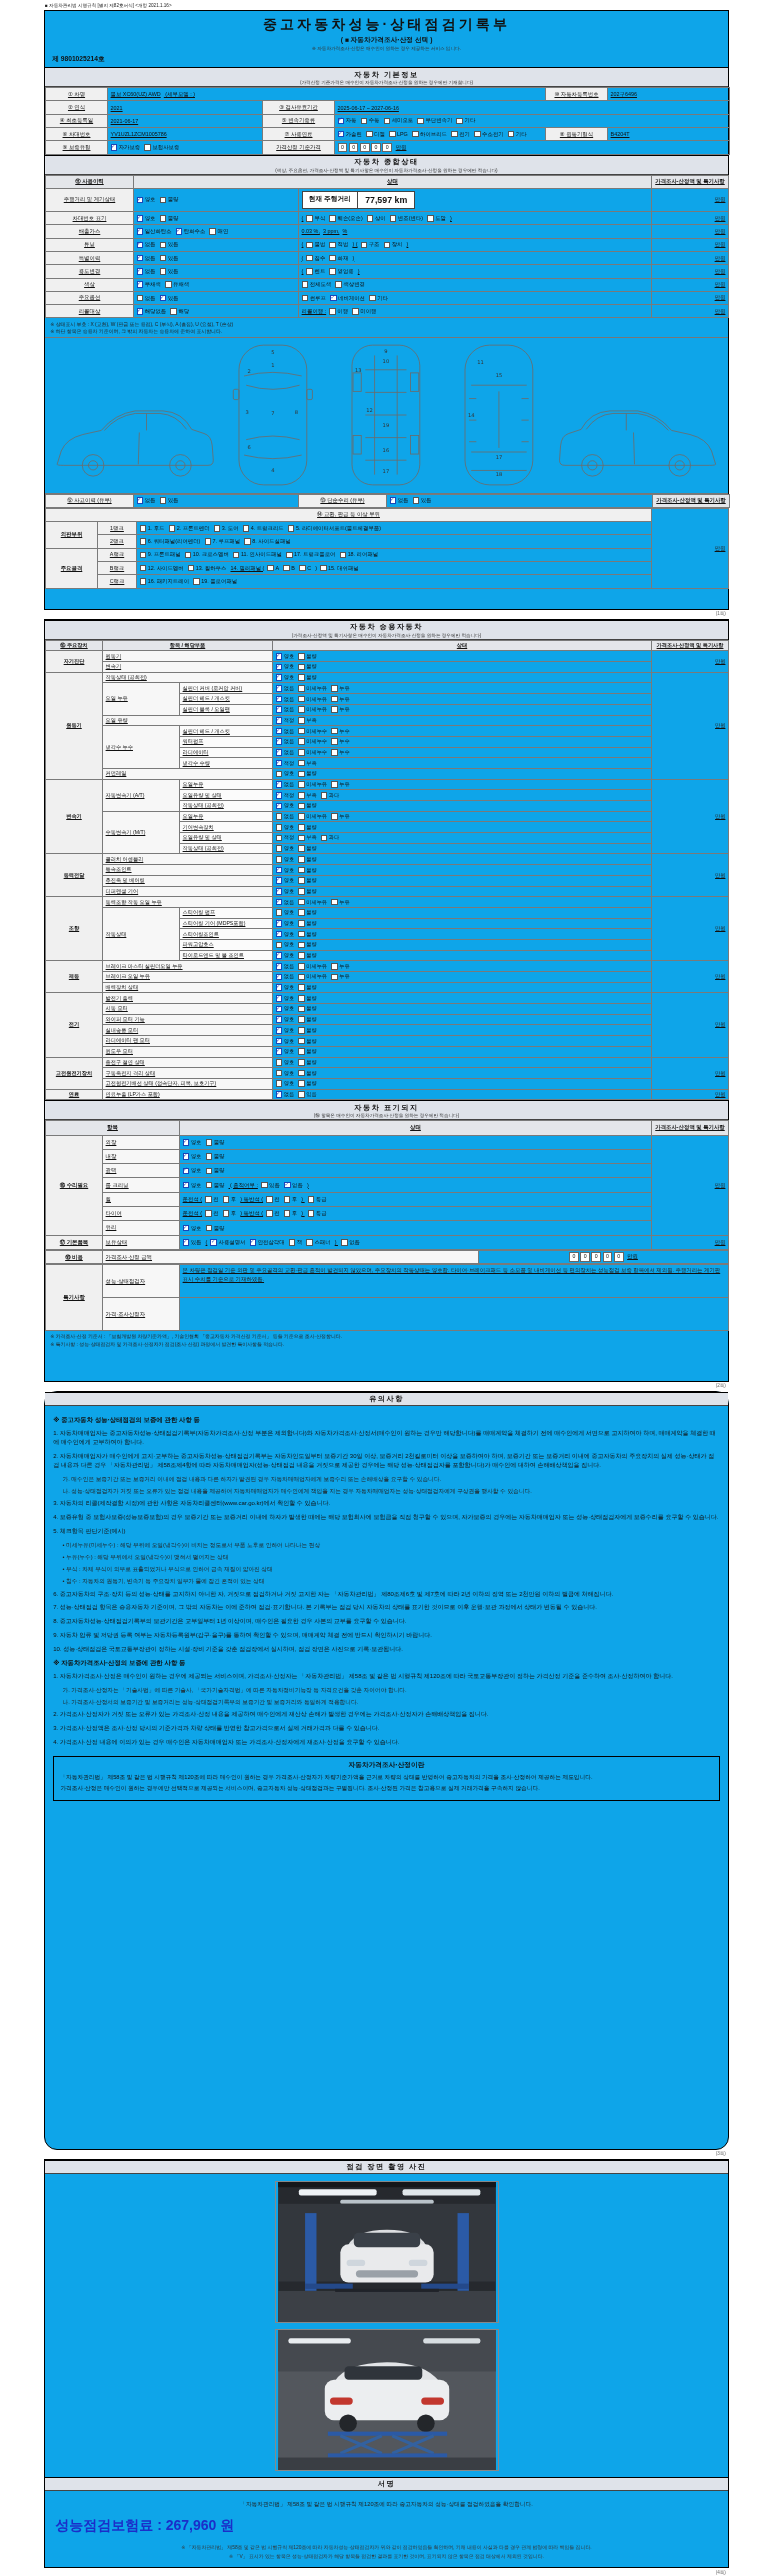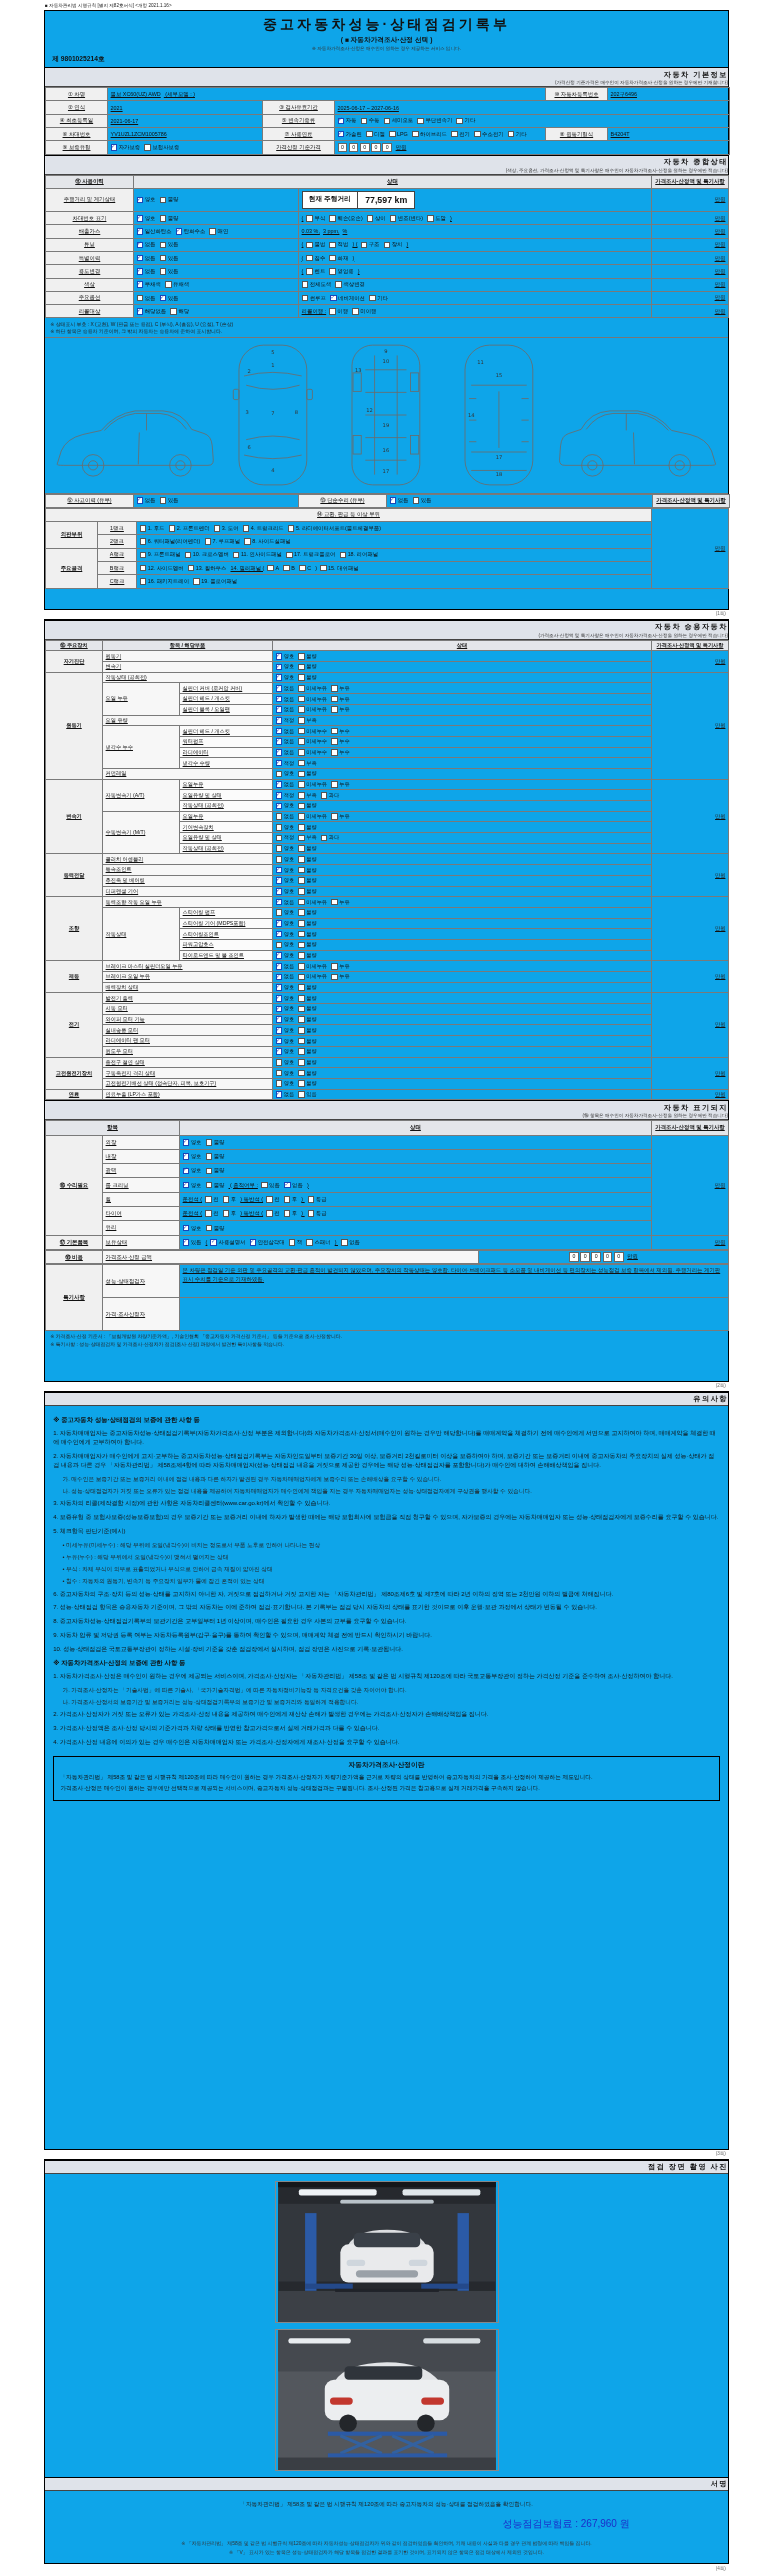--- a/index.html
+++ b/index.html
@@ -2,31 +2,31 @@
 <html style="font-size:8.2px"><head>
 <meta charset="utf-8">
 <style>
   html,body{margin:0;padding:0;background:#ffffff;}
   body{width:773px;font-family:"Liberation Sans","DejaVu Sans",sans-serif;color:#111;}
   .sheet{width:685px;margin:0 auto;padding-top:2.1px;}
   .formref{font-size:4.6px;color:#222;padding:1px 1px 1.5px;}
   .box{border:1px solid #000;background:#0ea5e9;margin-bottom:1px;}
   .box1{min-height:598px;}
   .box2{min-height:761px;}
-  .box3{min-height:757px;}
+  .box3{min-height:757px;border-radius:13px;}
   .box4{min-height:403px;}
   .pagemark{text-align:right;font-size:4.6px;color:#666;padding:0.5px 3.1px 2.6px;}
   
   .tophdr{position:relative;padding:5.2px 7.2px 3.1px;border-bottom:0;}
   .title{text-align:center;font-size:14px;font-weight:bold;letter-spacing:3.1px;}
   .subtitle{text-align:center;font-size:6.7px;font-weight:bold;margin-top:2.1px;}
   .subnote{text-align:center;font-size:4.6px;color:#333;margin-top:1px;}
   .docno{font-size:6.7px;font-weight:bold;margin-top:4.1px;}
   
-  .bar{background:#dfe3ea;border-top:0.8px solid #000;border-bottom:0.5px solid #444;text-align:right;padding:1.5px 0 1px;}
+  .bar{background:#dfe3ea;border-top:0.8px solid #000;border-bottom:0.5px solid #444;text-align:center;padding:1.5px 0 1px;}
   .bar b{font-size:7.2px;letter-spacing:1.5px;}
   .bar .sub{display:block;font-size:4.6px;font-weight:normal;color:#333;letter-spacing:0;margin-top:0.5px;}
   
   table{border-collapse:collapse;table-layout:fixed;width:100%;text-decoration:underline;}
   td{border:0.5px solid #7a7a7a;font-size:5.4px;padding:1px 2.6px;height:10.3px;overflow:hidden;white-space:nowrap;vertical-align:middle;}
   .lbl{background:#f0f0f0;text-align:center;}
   .hdr{background:#e4e6ea;text-align:center;font-weight:bold;}
   .grp{background:#f0f0f0;text-align:center;font-weight:bold;white-space:normal;}
   .itm{background:#f7f7f7;text-align:left;white-space:normal;}
   .sub2{background:#fbfbfb;text-align:left;}
@@ -59,21 +59,21 @@
   .note-h{font-size:6.4px;font-weight:bold;margin:4.1px 0 4.1px;}
   .note-p{font-size:6px;line-height:1.55;margin:0 0 4.6px;white-space:normal;}
   .note-s{font-size:5.7px;line-height:1.5;margin:0 0 3.6px 9.3px;color:#222;}
   .note-box{border:0.8px solid #000;margin-top:8.2px;padding:4.1px 6.2px;}
   .note-box-title{text-align:center;font-weight:bold;font-size:6.7px;margin-bottom:3.1px;}
   .note-box-line{font-size:5.7px;line-height:1.55;margin-bottom:2.6px;}
   
   .photo{width:222px;height:140px;margin:6.2px auto;border:0.5px solid #888;display:block;}
   .signarea{padding:4.1px 10.3px 6.2px;}
   .signlaw{text-align:center;font-size:5.7px;color:#222;margin:5.2px 0 2.1px;}
-  .insurance{text-align:right;padding-right:88px;color:#1b2ec9;font-weight:normal;font-size:10px;margin:8.2px 0 9.3px;}
+  .insurance{padding-right:88px;color:#1b2ec9;font-weight:bold;font-size:14px;margin:8.2px 0 9.3px;}
   .footnote{font-size:4.9px;color:#333;line-height:1.7;text-align:center;}
 </style>
 </head>
 <body>
 
 <div class="sheet">
 
   <div class="formref">■ 자동차관리법 시행규칙 [별지 제82호서식] &lt;개정 2021.1.16&gt;</div>
 
   <div class="box box1">

